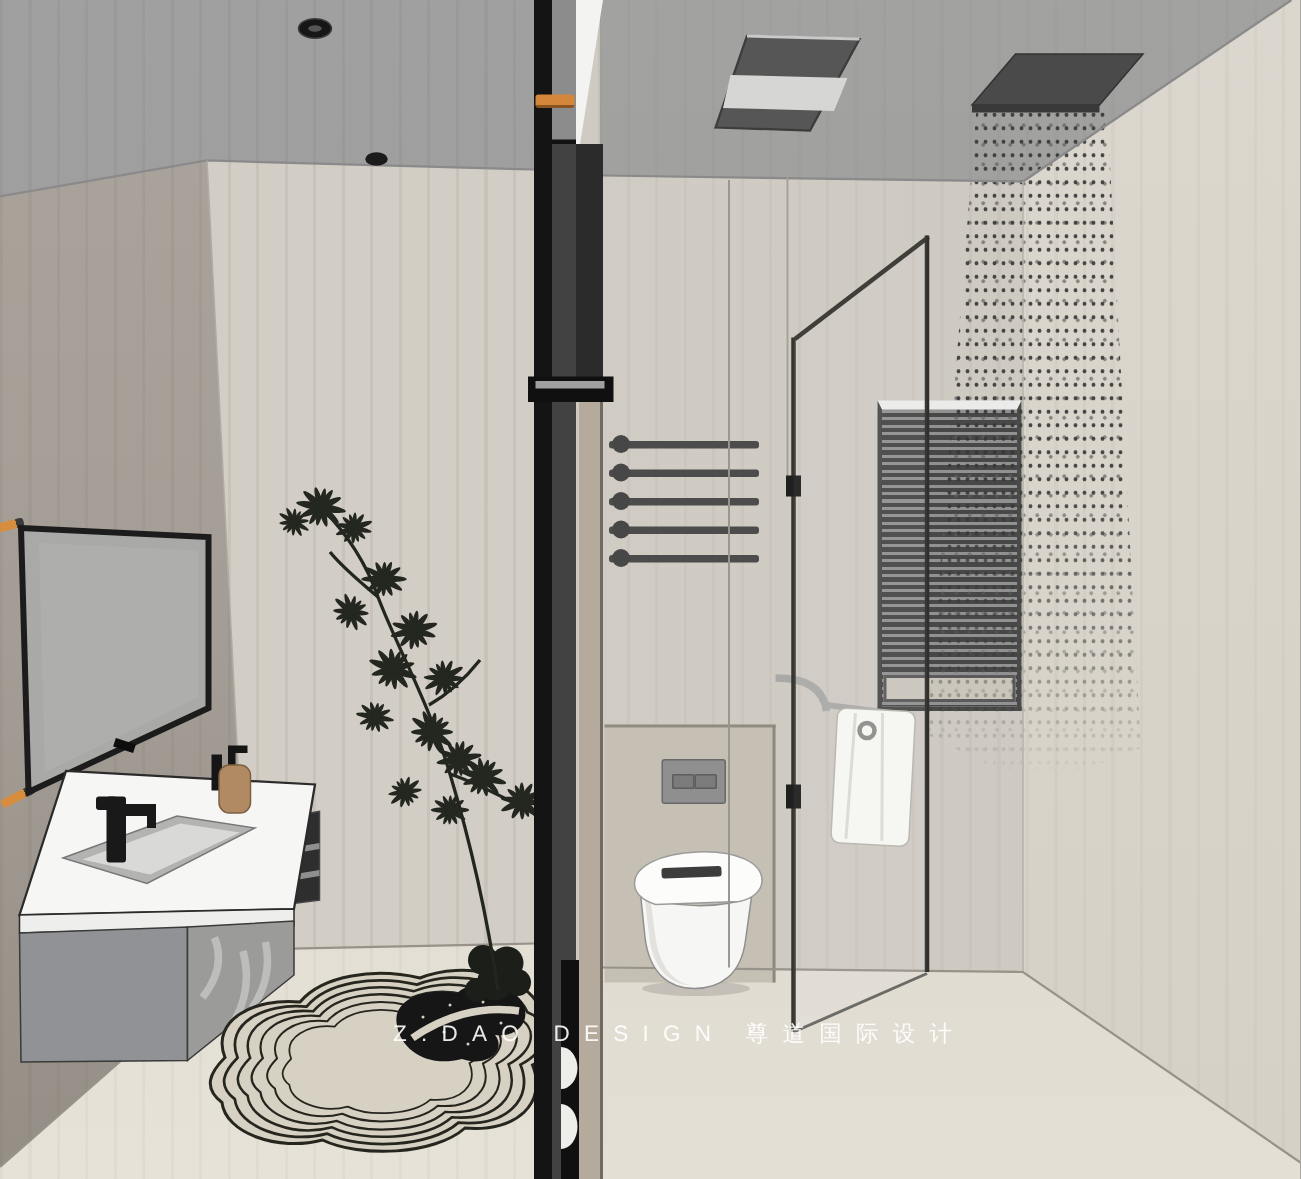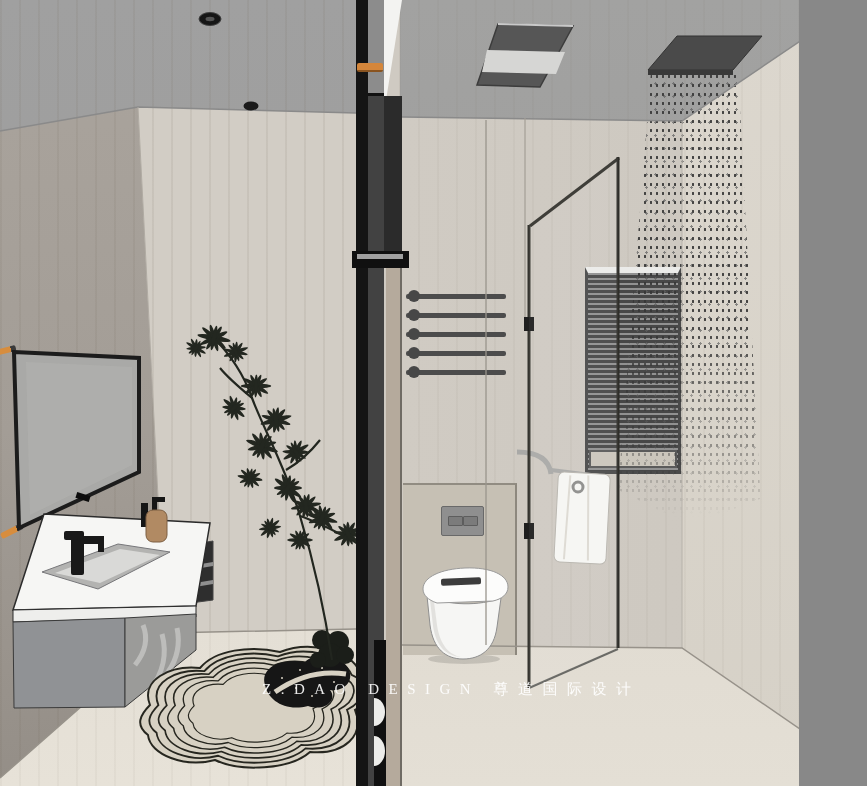--- a/index.html
+++ b/index.html
@@ -1,17 +1,17 @@
 <!DOCTYPE html>
 <html><head>
 <meta charset="utf-8">
 <style>
   html,body{margin:0;padding:0;background:#888;}
-  #stage{position:relative;width:799px;height:786px;overflow:hidden;background:#cfcac2;
-         font-family:Liberation Serif, serif;}
+  #stage{position:relative;width:867px;height:786px;overflow:hidden;background:#cfcac2;
+         font-family:Liberation Sans, sans-serif;}
   .layer{position:absolute;inset:0;}
   .abs{position:absolute;}
 
   
   .ceiling-left{background:linear-gradient(180deg,#a0a0a0,#9a9a99);
     clip-path:polygon(0 0,356px 0,356px 113px,138px 107px,0 131px);}
   .wall-left{background:linear-gradient(180deg,#aaa49d 0%,#a39d96 55%,#948e87 100%);
     clip-path:polygon(0 131px,138px 107px,165px 633px,0 778px);}
   .wall-back-left{background:linear-gradient(to right,#d2cdc5 0 86%,#c2bdb5);
     clip-path:polygon(138px 107px,356px 113px,356px 629px,165px 633px);}

